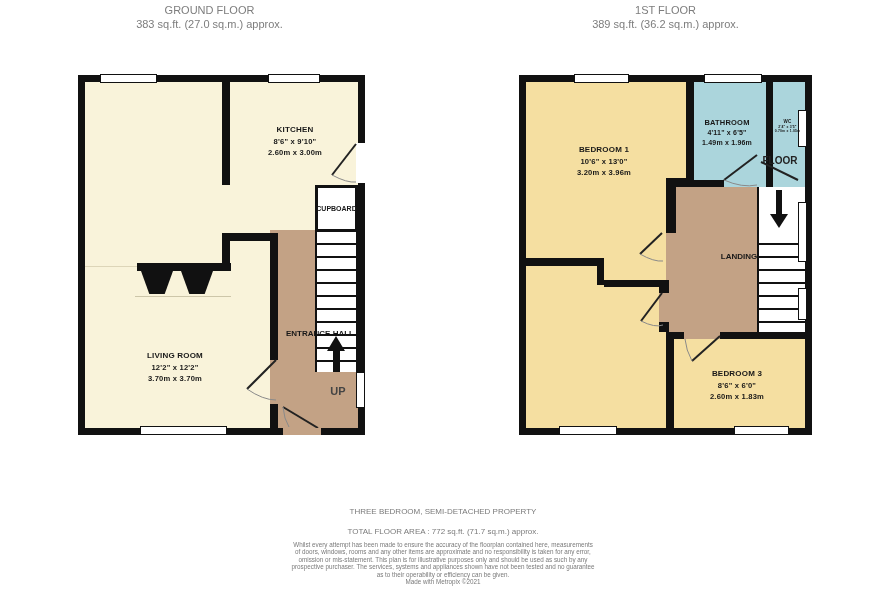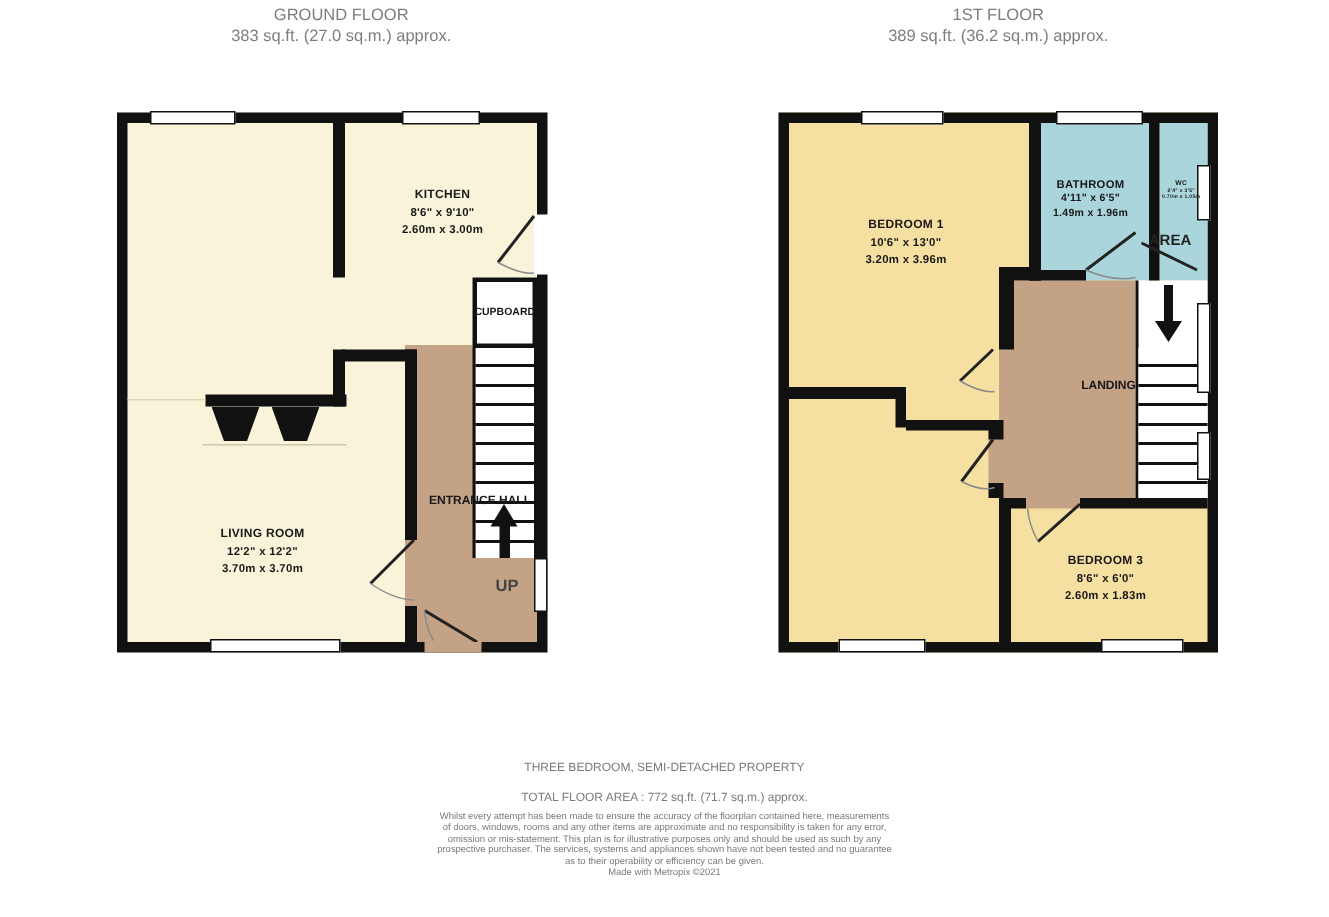--- a/index.html
+++ b/index.html
@@ -17,21 +17,21 @@
   .window{position:absolute;background:#ffffff;border:1px solid #111111;box-sizing:border-box;}
   .stairs{position:absolute;box-sizing:border-box;}
   .treads{background:repeating-linear-gradient(180deg,#ffffff 0px,#ffffff 11px,#111111 11px,#111111 13px);}
   .arrow-stem{position:absolute;background:#111111;}
   .tri{position:absolute;width:0;height:0;}
   .footer{position:absolute;left:0;width:886px;text-align:center;color:#7a7a7a;}
 </style>
 </head>
 <body>
 
-<div class="floor-header" style="left:84px;top:3px;width:287px;">
+<div class="floor-header" style="left:66px;top:3px;width:287px;">
   <div>GROUND FLOOR</div>
   <div>383 sq.ft. (27.0 sq.m.) approx.</div>
 </div>
 <div class="floor-header" style="left:519px;top:3px;width:293px;">
   <div>1ST FLOOR</div>
   <div>389 sq.ft. (36.2 sq.m.) approx.</div>
 </div>
 
 <div class="plan" style="left:78px;top:75px;width:273px;height:346px;background:#f9f3da;">
 
@@ -153,21 +153,21 @@
     <div>WC</div>
     <div class="dims" style="font-size:3.4px;">2'4" x 3'5"</div>
     <div class="dims" style="font-size:3.4px;">0.70m x 1.05m</div>
   </div>
   <div class="room-label" style="left:146px;top:286px;width:130px;">
     <div>BEDROOM 3</div>
     <div class="dims">8'6" x 6'0"</div>
     <div class="dims">2.60m x 1.83m</div>
   </div>
   <div class="small-label" style="left:165px;top:170px;width:96px;font-size:8px;">LANDING</div>
-  <div class="small-label" style="left:224px;top:73px;width:60px;font-size:10px;color:#222;z-index:5;">AREA</div>
+  <div class="small-label" style="left:224px;top:73px;width:60px;font-size:10px;color:#222;z-index:5;">FLOOR</div>
 </div>
 
 <div class="footer" style="top:507px;font-size:8px;">THREE BEDROOM, SEMI-DETACHED PROPERTY</div>
 <div class="footer" style="top:527px;font-size:8px;">TOTAL FLOOR AREA : 772 sq.ft. (71.7 sq.m.) approx.</div>
 <div class="footer" style="top:541px;font-size:6.3px;line-height:7.4px;">
   <div>Whilst every attempt has been made to ensure the accuracy of the floorplan contained here, measurements</div>
   <div>of doors, windows, rooms and any other items are approximate and no responsibility is taken for any error,</div>
   <div>omission or mis-statement. This plan is for illustrative purposes only and should be used as such by any</div>
   <div>prospective purchaser. The services, systems and appliances shown have not been tested and no guarantee</div>
   <div>as to their operability or efficiency can be given.</div>

